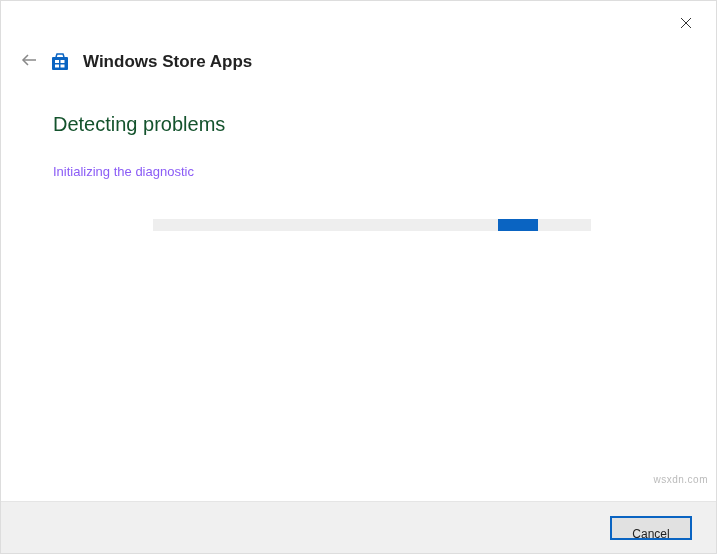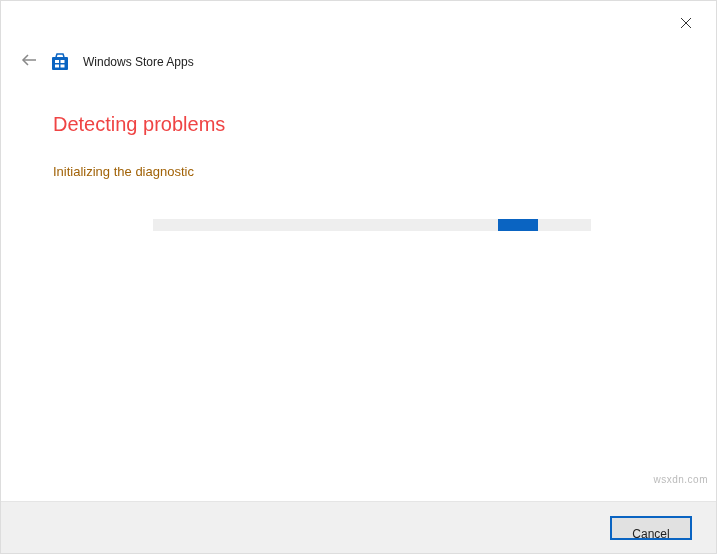--- a/index.html
+++ b/index.html
@@ -42,39 +42,39 @@
       color: #888;
       font-size: 18px;
       cursor: default;
     }
     .store-icon {
       width: 18px;
       height: 18px;
       display: inline-block;
     }
     .app-title {
-      font-size: 12px;
+      font-size: 17px;
       color: #222;
-      font-weight: 400;
+      font-weight: 700;
     }
     .content {
       position: absolute;
       top: 112px;
       left: 52px;
       right: 52px;
     }
     .heading {
       font-size: 20px;
-      color: #ef4444;
+      color: #14532d;
       font-weight: 400;
       margin-bottom: 28px;
     }
     .status-text {
       font-size: 13px;
-      color: #a16207;
+      color: #8b5cf6;
       margin-bottom: 40px;
     }
     .progress-container {
       margin-left: 100px;
       width: 438px;
       height: 12px;
       background: #eee;
       position: relative;
       overflow: hidden;
     }

